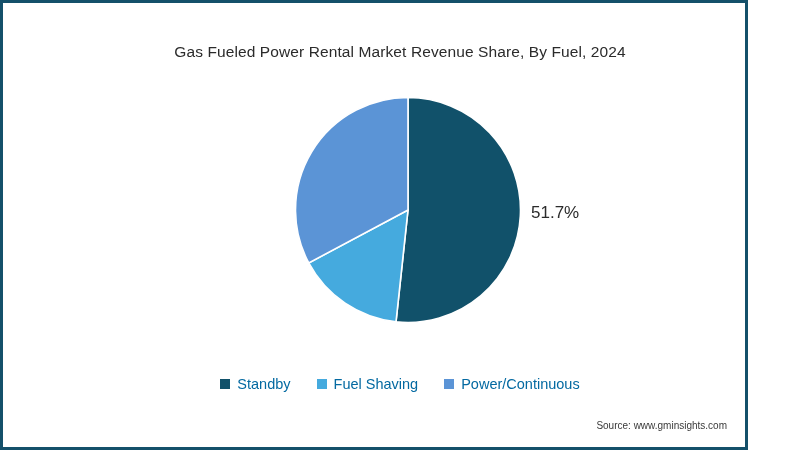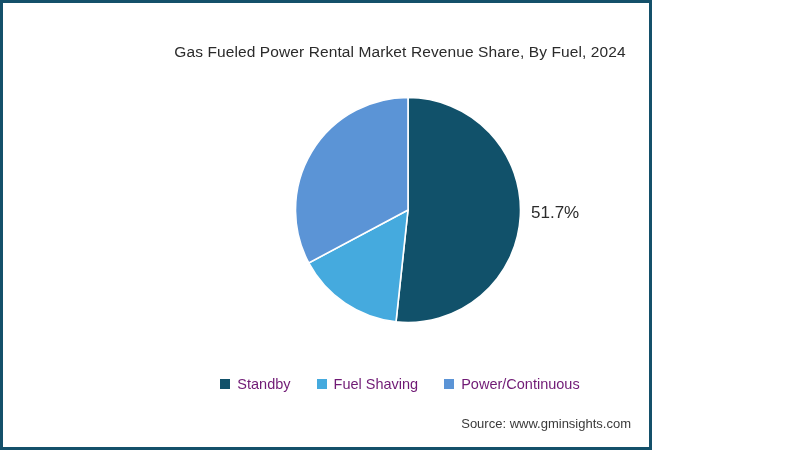--- a/index.html
+++ b/index.html
@@ -5,21 +5,21 @@
   html, body {
     margin: 0;
     padding: 0;
     background: #ffffff;
   }
   body {
     font-family: "Liberation Sans", sans-serif;
   }
   #screenshot {
     position: relative;
-    width: 652px;
+    width: 748px;
     height: 450px;
     background: #ffffff;
     box-sizing: border-box;
     border: 3px solid #14506a;
     overflow: hidden;
   }
   .inner-frame {
     position: absolute;
     left: 0; top: 0; right: 0; bottom: 0;
     background: #ffffff;
@@ -82,30 +82,30 @@
     white-space: nowrap;
   }
   .legend-swatch {
     width: 10px;
     height: 10px;
     flex: 0 0 10px;
     display: block;
   }
   .legend-label {
     font-size: 14.5px;
-    color: #701a75;
+    color: #0369a1;
     line-height: 1;
   }
 
   
   .source {
     position: absolute;
     right: 18px;
     bottom: 16px;
-    font-size: 13px;
+    font-size: 10px;
     color: #3a3a3a;
     white-space: nowrap;
   }
 </style>
 </head>
 <body>
 
 <div id="screenshot">
   <div class="inner-frame">
 

